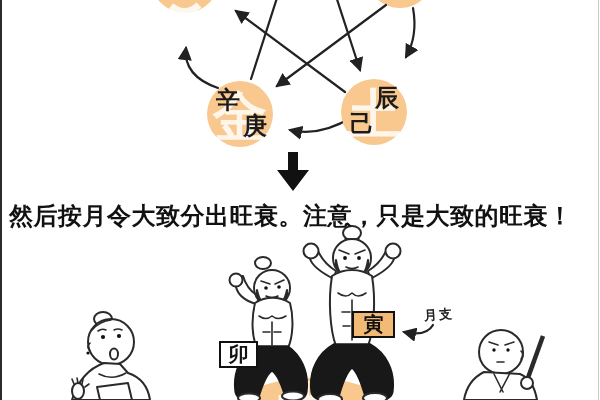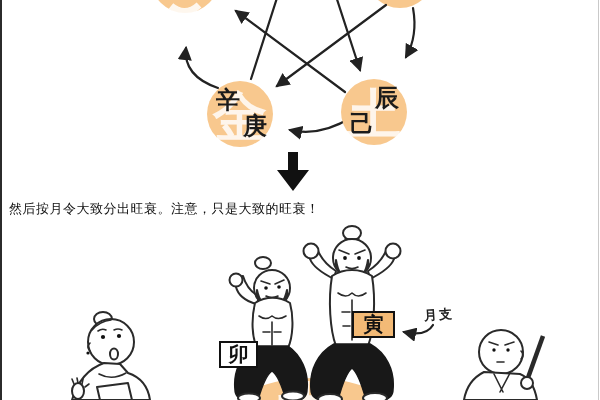--- a/index.html
+++ b/index.html
@@ -5,21 +5,21 @@
   html,body{margin:0;padding:0;}
   .panel{
     position:relative;width:600px;height:400px;background:#ffffff;
     overflow:hidden;font-family:"DejaVu Sans","Liberation Sans",sans-serif;
   }
   .panel svg{position:absolute;left:0;top:0;z-index:1;}
   .edge-left{position:absolute;left:0;top:0;width:2px;height:400px;background:#2b2b2b;z-index:5;}
   .edge-right{position:absolute;left:598px;top:0;width:1px;height:400px;background:#c9c9c9;z-index:5;}
   .caption{
     position:absolute;left:9px;top:200px;z-index:3;
-    font-size:13px;font-weight:normal;color:#111;letter-spacing:0.5px;white-space:nowrap;
+    font-size:24px;font-weight:bold;color:#111;letter-spacing:0.5px;white-space:nowrap;
   }
   .branch-box{
     position:absolute;z-index:4;border:2px solid #111;color:#111;
     display:flex;align-items:center;justify-content:center;
     font-size:20px;font-weight:bold;box-sizing:border-box;
   }
   .box-mao{left:219px;top:341px;width:39px;height:27px;background:#ffffff;}
   .box-yin{left:352px;top:311px;width:43px;height:27px;background:#f3ba76;}
   .annotation{
     position:absolute;left:424px;top:306px;z-index:4;

